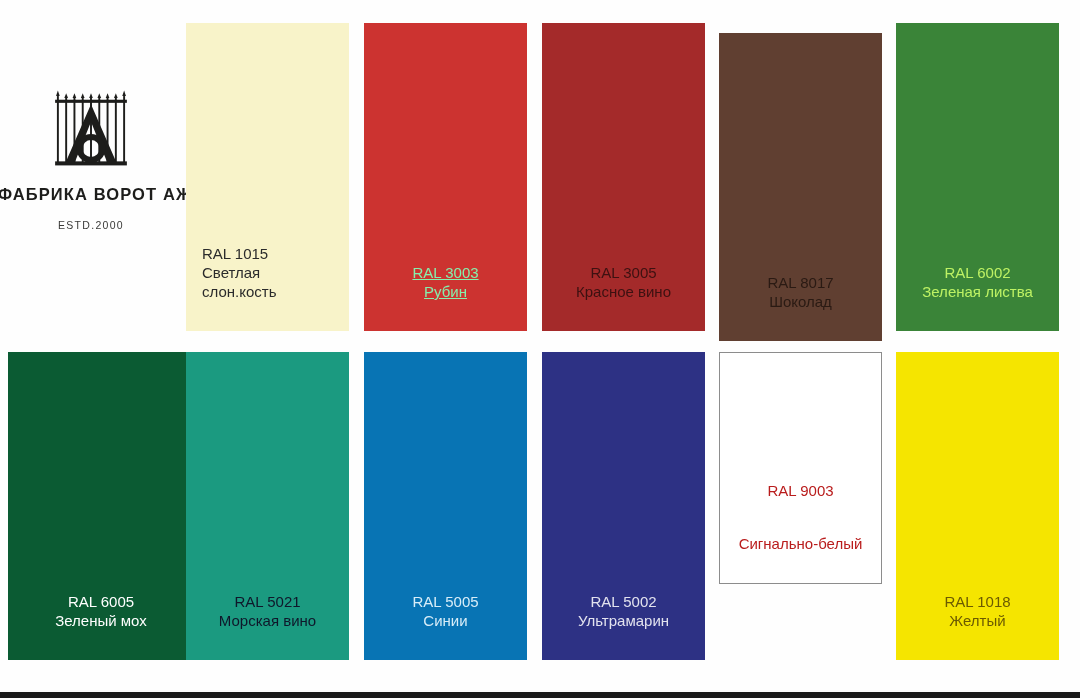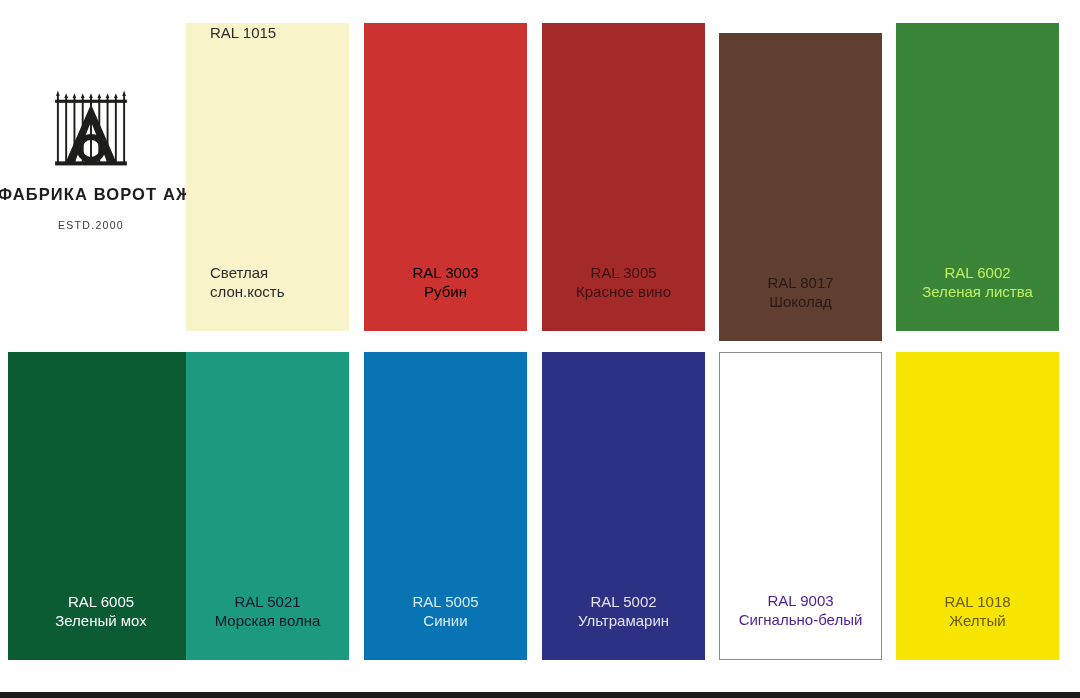--- a/index.html
+++ b/index.html
@@ -79,22 +79,21 @@
     text-align: center;
     white-space: nowrap;
     font-family: "Liberation Sans", sans-serif;
   }
   .swatch-title.multi {
     white-space: normal;
     line-height: 19px;
   }
   .swatch.align-left {
     align-items: flex-start;
-    padding-left: 24px;
-    justify-content: space-between;
+    padding-left: 16px;
   }
   .swatch.align-left .swatch-code,
   .swatch.align-left .swatch-title {
     text-align: left;
   }
 
   
   .bottom-bar {
     position: absolute;
     left: 0;
@@ -146,21 +145,21 @@
     </svg>
     <div class="brand-name">ФАБРИКА ВОРОТ АЖУР</div>
     <div class="brand-estd">ESTD.2000</div>
   </div>
 
   <div id="swatch-layer">
       <div class="swatch align-left" style="left: 186px; top: 23px; width: 163px; height: 308px; background: rgb(248, 243, 201); color: rgb(43, 43, 43);">
         <div class="swatch-code">RAL 1015</div>
         <div class="swatch-title multi">Светлая<br>слон.кость</div>
       </div>
-      <div class="swatch" style="left: 364px; top: 23px; width: 163px; height: 308px; background: rgb(204, 51, 48); color: #000000;">
+      <div class="swatch" style="left: 364px; top: 23px; width: 163px; height: 308px; background: rgb(204, 51, 48); color: #86efac; text-decoration: underline;">
         <div class="swatch-code">RAL 3003</div>
         <div class="swatch-title">Рубин</div>
       </div>
       <div class="swatch" style="left: 542px; top: 23px; width: 163px; height: 308px; background: rgb(164, 42, 42); color: rgb(61, 17, 17);">
         <div class="swatch-code">RAL 3005</div>
         <div class="swatch-title">Красное вино</div>
       </div>
       <div class="swatch" style="left: 719px; top: 23px; width: 163px; height: 308px; background: rgb(96, 63, 49); color: rgb(42, 26, 19); margin-top: 10px;">
         <div class="swatch-code">RAL 8017</div>
         <div class="swatch-title">Шоколад</div>
@@ -168,31 +167,31 @@
       <div class="swatch" style="left: 896px; top: 23px; width: 163px; height: 308px; background: rgb(58, 132, 56); color: #bef264;">
         <div class="swatch-code">RAL 6002</div>
         <div class="swatch-title">Зеленая листва</div>
       </div>
       <div class="swatch" style="left: 8px; top: 352px; width: 186px; height: 308px; background: rgb(11, 91, 51); color: rgb(255, 255, 255);">
         <div class="swatch-code">RAL 6005</div>
         <div class="swatch-title">Зеленый мох</div>
       </div>
       <div class="swatch" style="left: 186px; top: 352px; width: 163px; height: 308px; background: rgb(27, 154, 128); color: #0f172a;">
         <div class="swatch-code">RAL 5021</div>
-        <div class="swatch-title">Морская волна</div>
+        <div class="swatch-title">Морская вино</div>
       </div>
       <div class="swatch" style="left: 364px; top: 352px; width: 163px; height: 308px; background: rgb(8, 116, 180); color: rgb(216, 237, 248); justify-content: flex-end;">
         <div class="swatch-code">RAL 5005</div>
         <div class="swatch-title">Синии</div>
       </div>
       <div class="swatch" style="left: 542px; top: 352px; width: 163px; height: 308px; background: rgb(45, 49, 132); color: rgb(226, 226, 238);">
         <div class="swatch-code">RAL 5002</div>
         <div class="swatch-title">Ультрамарин</div>
       </div>
-      <div class="swatch" style="left: 719px; top: 352px; width: 163px; height: 308px; background: rgb(255, 255, 255); color: #4c1d95; border: 1px solid rgb(140, 140, 140);">
+      <div class="swatch" style="left: 719px; top: 352px; width: 163px; height: 232px; background: rgb(255, 255, 255); color: #b91c1c; border: 1px solid rgb(140, 140, 140); gap: 34px;">
         <div class="swatch-code">RAL 9003</div>
         <div class="swatch-title">Сигнально-белый</div>
       </div>
       <div class="swatch" style="left: 896px; top: 352px; width: 163px; height: 308px; background: rgb(245, 229, 0); color: rgb(107, 90, 0);">
         <div class="swatch-code">RAL 1018</div>
         <div class="swatch-title">Желтый</div>
       </div>
     </div>
 
   <div class="bottom-bar"></div>

